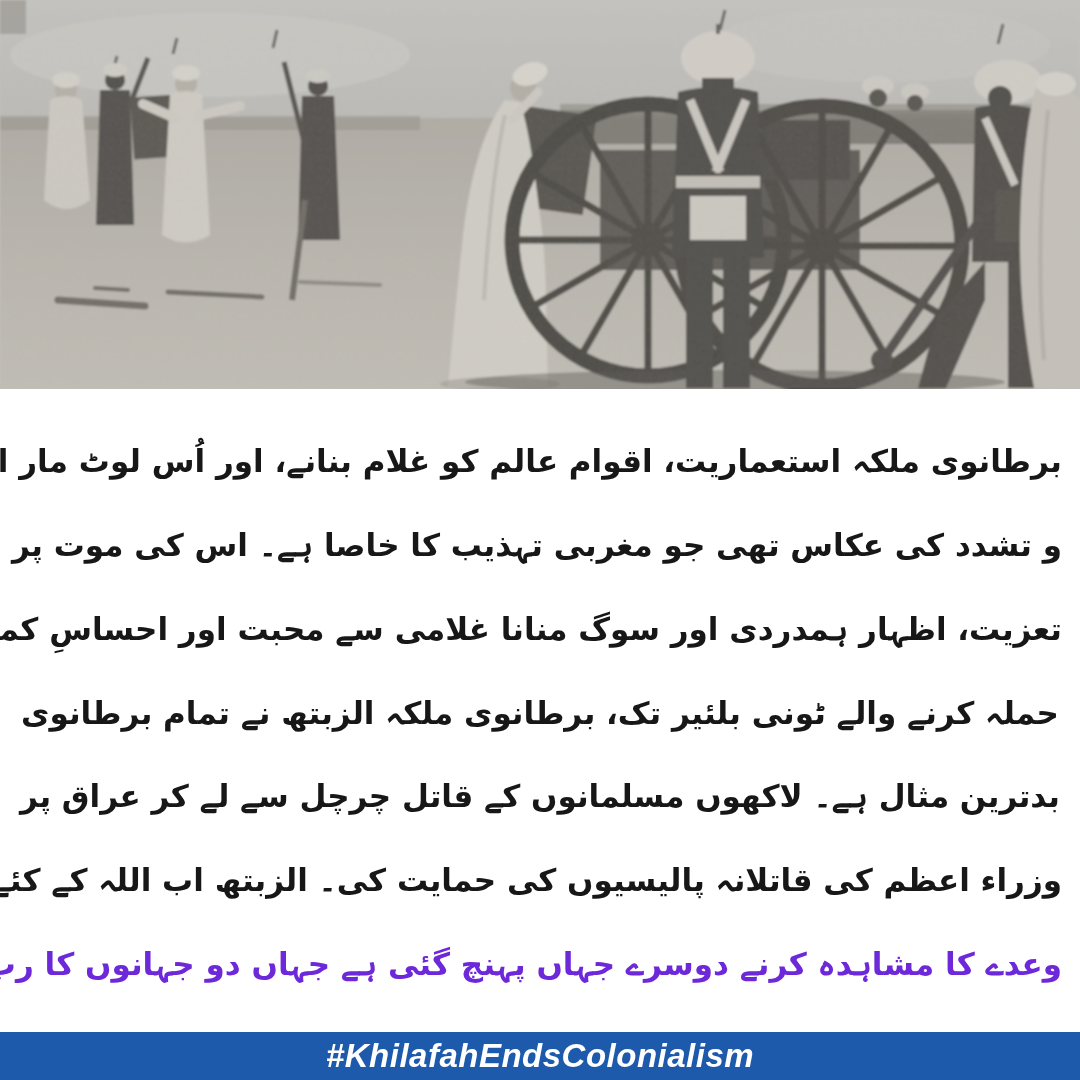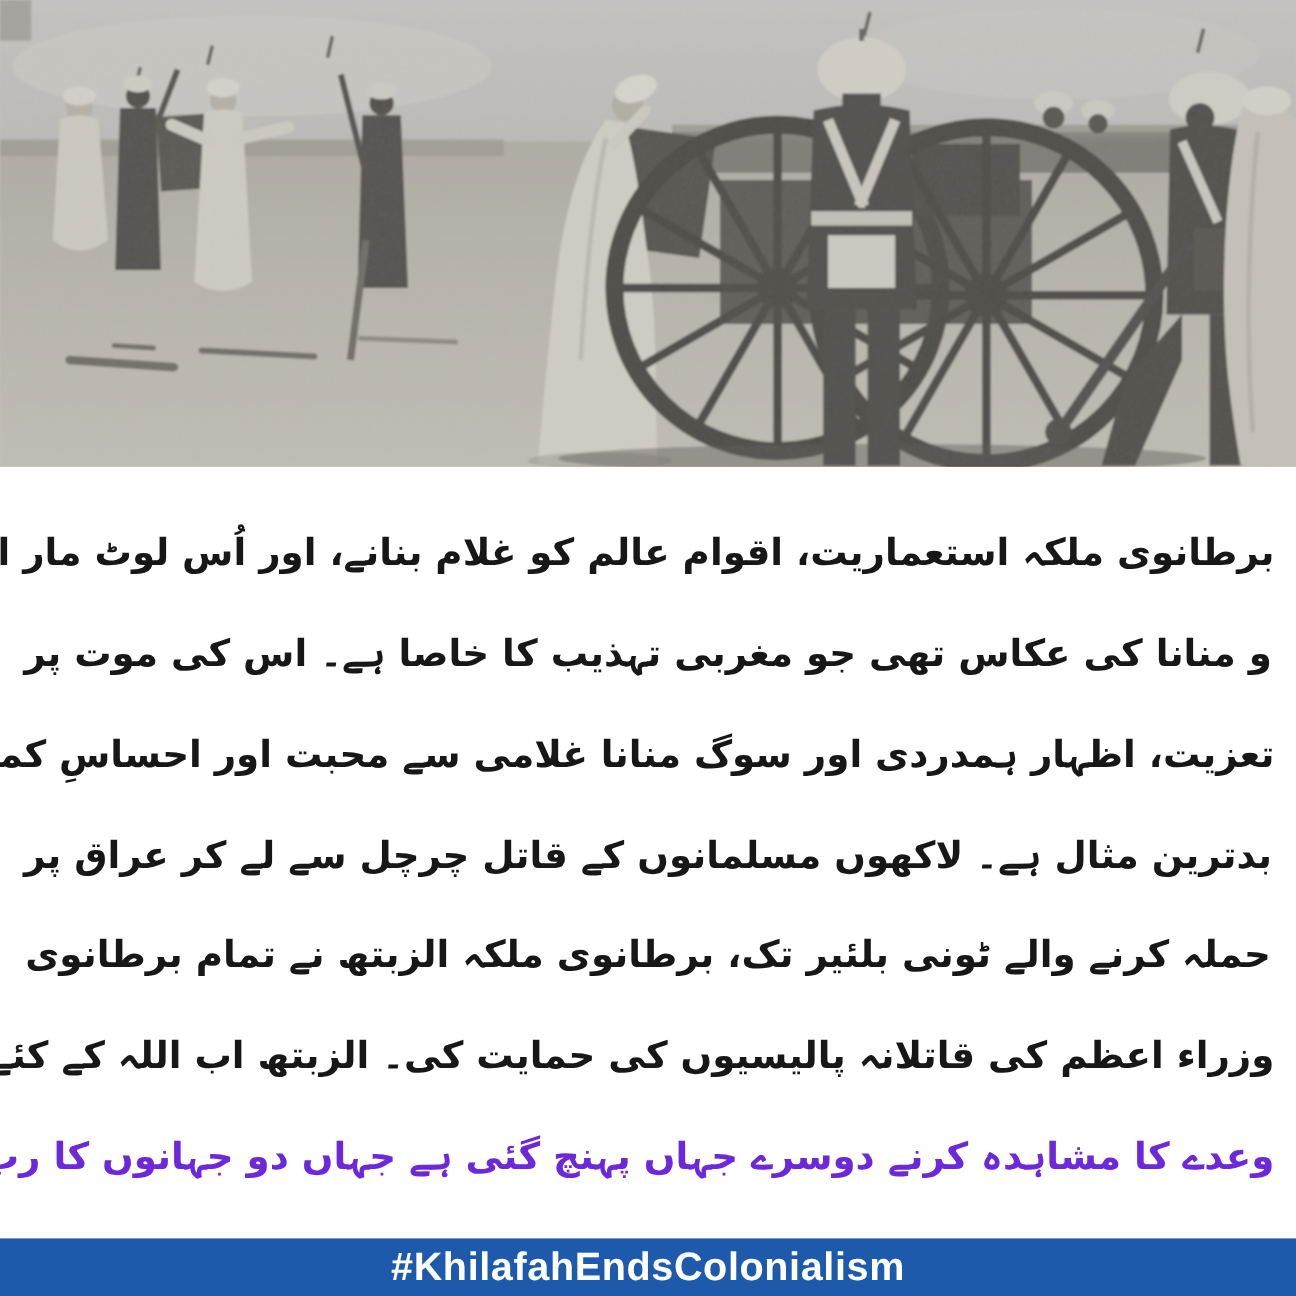--- a/index.html
+++ b/index.html
@@ -30,21 +30,21 @@
   }
   .urdu-line.last{color:#6d28d9;}
 
   
   .banner{
     height:48px;background:#1e5aab;
     display:flex;align-items:center;justify-content:center;
   }
   .banner span{
     font-family:"Liberation Sans", sans-serif;
-    font-weight:700;font-size:33px;color:#ffffff;letter-spacing:.5px;
+    font-weight:700;font-size:33px;color:#ffffff;letter-spacing:.5px;font-style:italic;
   }
 </style>
 </head>
 <body>
 
 <div class="frame">
 
   <div class="photo-wrap" role="img" aria-label="Grainy black-and-white historical photograph: British colonial soldiers in dark uniforms and white pith helmets stand beside field cannons with large spoked wheels on a dusty parade ground; white-robed prisoners are bound at the gun muzzles, with ranks of distant troops along the horizon.">
     <svg width="1080" height="389" viewBox="0 0 1080 389">
       <defs>
@@ -214,24 +214,24 @@
           <ellipse cx="1056" cy="84" rx="20" ry="12" fill="#e2ded6"></ellipse>
         </g>
 
         <rect x="0" y="0" width="1080" height="389" filter="url(#grain)" opacity="0.34"></rect>
       </g>
     </svg>
   </div>
 
   <div class="text-block" dir="rtl" lang="ur">
     <div class="urdu-line">برطانوی ملکہ استعماریت، اقوام عالم کو غلام بنانے، اور اُس لوٹ مار اور جبر</div>
-    <div class="urdu-line">و منانا کی عکاس تھی جو مغربی تہذیب کا خاصا ہے۔ اس کی موت پر</div>
+    <div class="urdu-line">و تشدد کی عکاس تھی جو مغربی تہذیب کا خاصا ہے۔ اس کی موت پر</div>
     <div class="urdu-line">تعزیت، اظہار ہمدردی اور سوگ منانا غلامی سے محبت اور احساسِ کمتری کی</div>
+    <div class="urdu-line">حملہ کرنے والے ٹونی بلئیر تک، برطانوی ملکہ الزبتھ نے تمام برطانوی</div>
     <div class="urdu-line">بدترین مثال ہے۔ لاکھوں مسلمانوں کے قاتل چرچل سے لے کر عراق پر</div>
-    <div class="urdu-line">حملہ کرنے والے ٹونی بلئیر تک، برطانوی ملکہ الزبتھ نے تمام برطانوی</div>
     <div class="urdu-line">وزراء اعظم کی قاتلانہ پالیسیوں کی حمایت کی۔ الزبتھ اب اللہ کے کئے گئے</div>
     <div class="urdu-line last">وعدے کا مشاہدہ کرنے دوسرے جہاں پہنچ گئی ہے جہاں دو جہانوں کا رب</div>
   </div>
 
   <div class="banner">
     <span>#KhilafahEndsColonialism</span>
   </div>
 
 </div>
 

